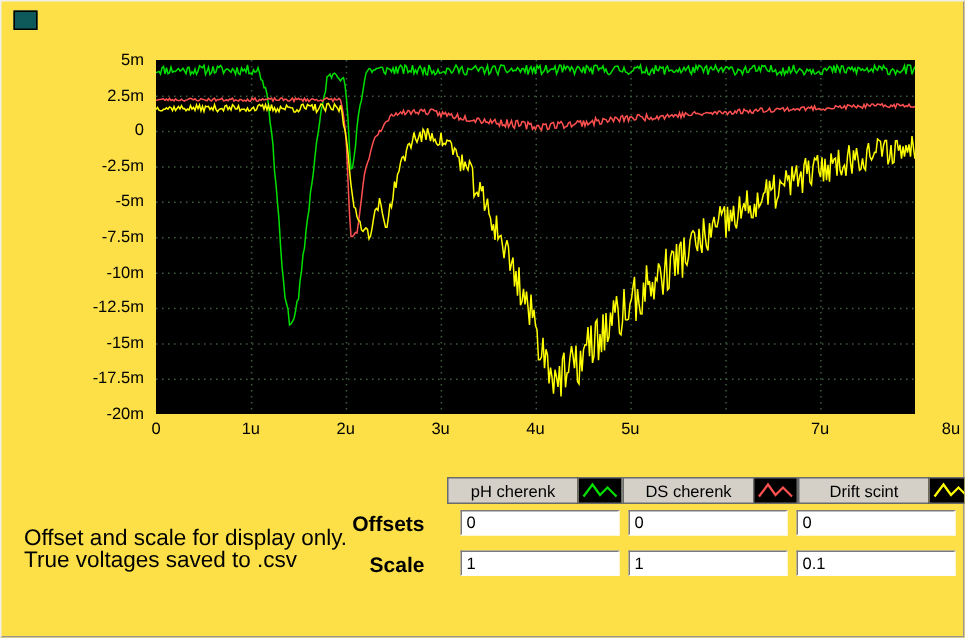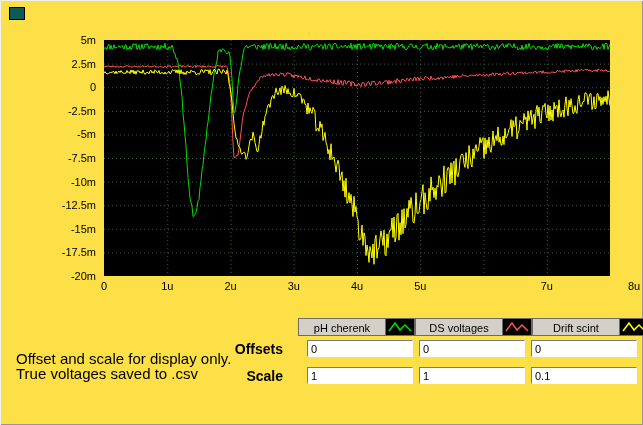--- a/index.html
+++ b/index.html
@@ -88,21 +88,21 @@
   <div class="legend">
     <div class="legend-item">
       <div class="legend-label">pH cherenk</div>
       <div class="legend-glyph">
         <svg width="28" height="16" viewBox="0 0 28 16">
             <polyline points="3,12 9,4 14,11 19,6 25,12" fill="none" stroke="#00e000" stroke-width="1.5"></polyline>
           </svg>
       </div>
     </div>
     <div class="legend-item">
-      <div class="legend-label">DS voltages</div>
+      <div class="legend-label">DS cherenk</div>
       <div class="legend-glyph">
         <svg width="28" height="16" viewBox="0 0 28 16">
             <polyline points="3,12 9,4 14,11 19,6 25,12" fill="none" stroke="#ff5050" stroke-width="1.5"></polyline>
           </svg>
       </div>
     </div>
     <div class="legend-item">
       <div class="legend-label">Drift scint</div>
       <div class="legend-glyph">
         <svg width="28" height="16" viewBox="0 0 28 16">

